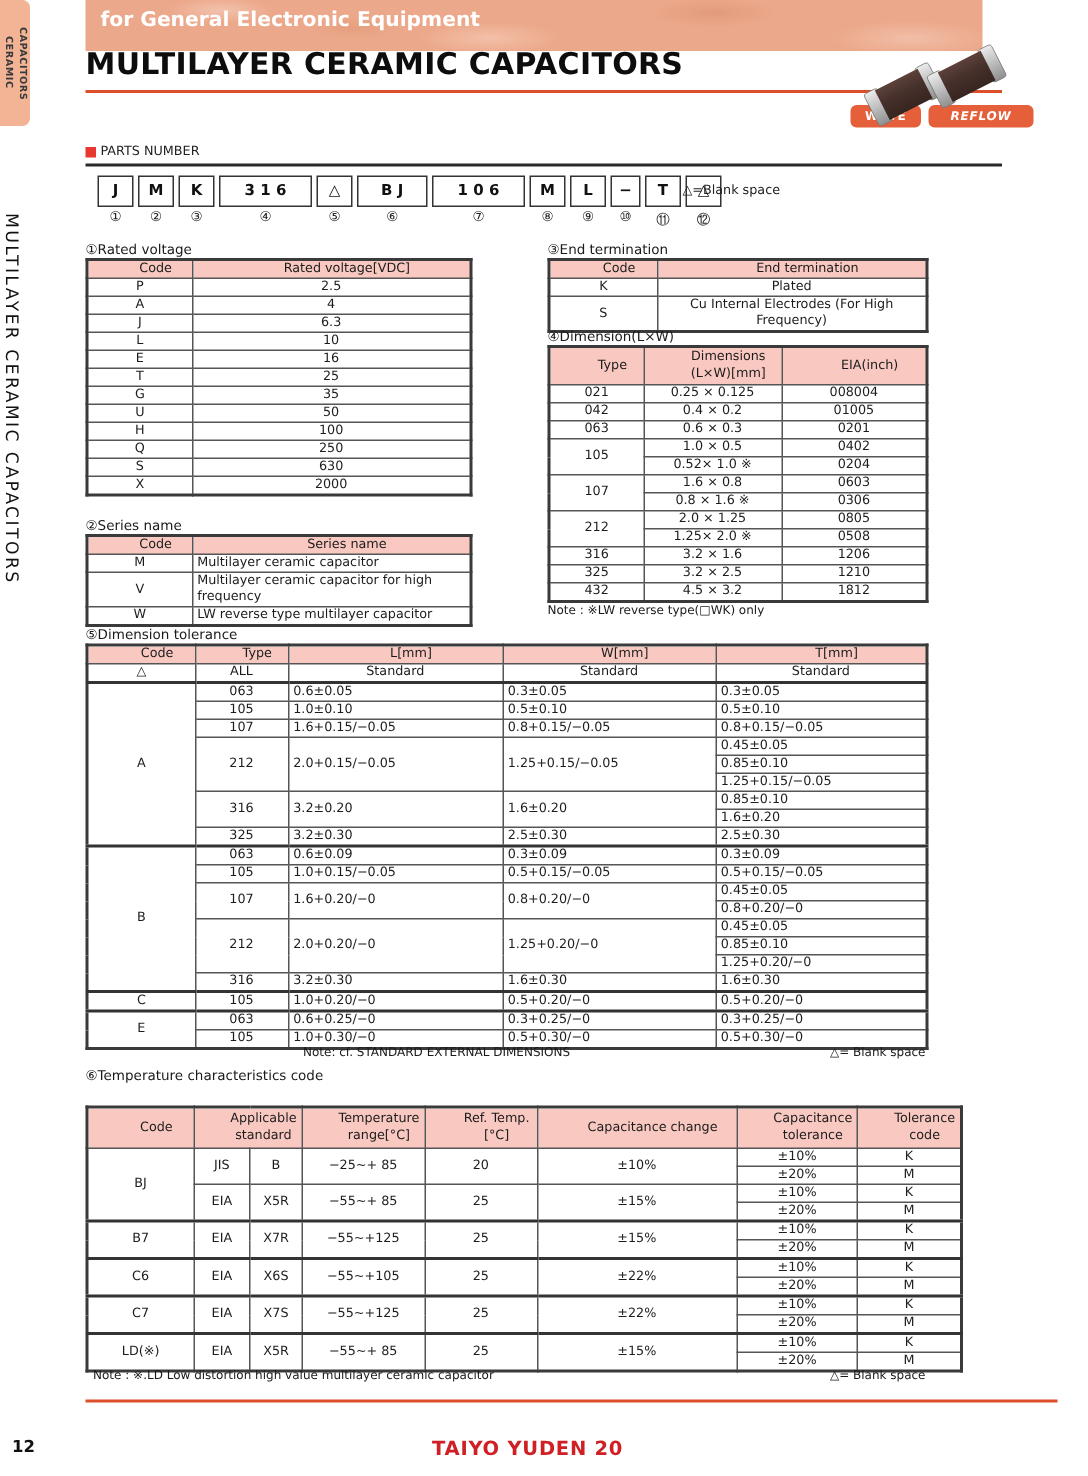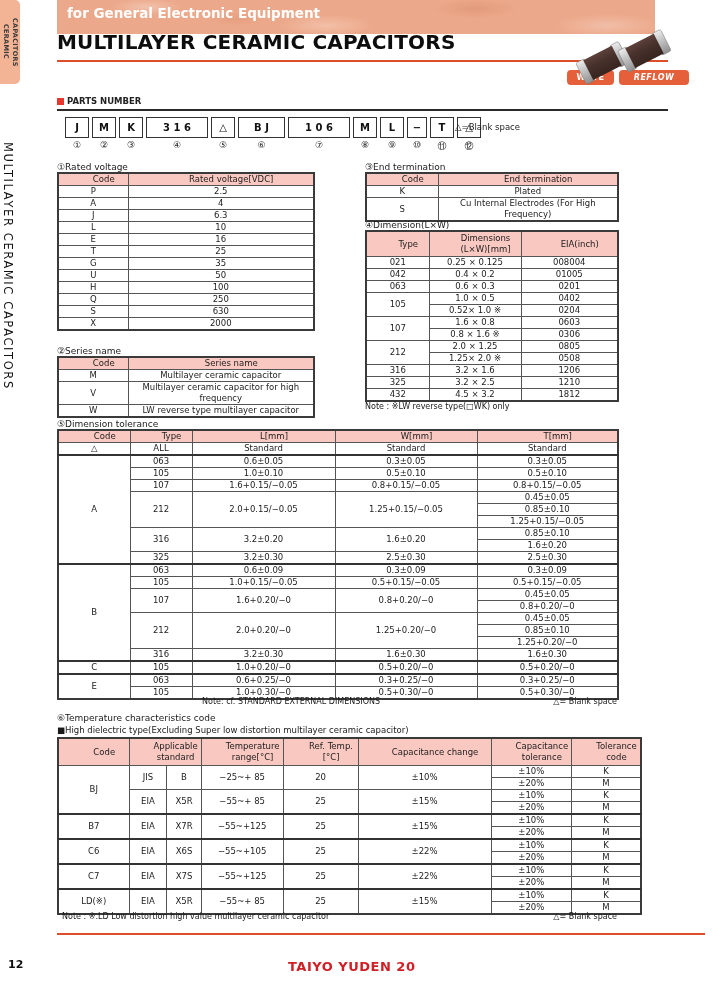--- a/index.html
+++ b/index.html
@@ -28,36 +28,36 @@
   .red-line{position:absolute;left:57px;top:60px;width:611px;height:2px;background:#dd4f2a;}
   .chips{position:absolute;left:576px;top:18px;width:96px;height:70px;z-index:5;}
   .badge{position:absolute;top:70px;height:15px;background:#e5603a;border-radius:4px;color:#fff;
          font-size:8px;font-weight:bold;text-align:center;line-height:15px;letter-spacing:.5px;}
   .badge-wave{left:567px;width:47px;}
   .badge-reflow{left:619px;width:70px;font-style:italic;}
 
   
   .parts-label-row{position:absolute;left:57px;top:96px;display:flex;align-items:center;gap:3px;}
   .red-sq{width:7px;height:7px;background:#e8372e;}
-  .parts-label{font-size:8.5px;font-weight:bold;color:#222;}
+  .parts-label{font-size:8.5px;font-weight:normal;color:#222;}
   .parts-underline{position:absolute;left:57px;top:109px;width:611px;height:2px;background:#2a2a2a;}
   .pboxes{position:absolute;left:65px;top:117px;display:flex;gap:3px;}
   .pbox-wrap{display:flex;flex-direction:column;align-items:center;}
   .pbox{height:19px;border:1.5px solid #333;background:#fff;font-size:10px;font-weight:bold;
         text-align:center;line-height:19px;color:#111;}
   .pnum{font-size:9px;margin-top:2px;color:#222;}
   .blank-note1{position:absolute;left:455px;top:122px;font-size:8.5px;color:#222;}
 
   
   .tbl{position:absolute;}
   table{border-collapse:collapse;table-layout:fixed;border:2px solid #3a3a3a;background:#fff;}
   th,td{border:1px solid #555;font-size:8.5px;text-align:center;padding:0 3px;height:10px;
         line-height:11px;overflow:hidden;white-space:pre-line;font-weight:normal;color:#1c1c1c;}
   th{background:#f9c8c1;padding-left:24px;}
-  td.al{text-align:center;}
+  td.al{text-align:left;}
   tr.grp td{border-top:2px solid #333;}
   #tbl-dimension thead th{height:24px;}
   #tbl-temp thead th{height:26px;}
   #tbl-temp td{height:11px;}
   .sec-label{position:absolute;font-size:9px;color:#1a1a1a;}
   .small-note{font-size:8px;color:#1a1a1a;}
   .note-abs{position:absolute;}
   .notes-row{position:absolute;display:flex;width:560px;}
 
   
@@ -506,21 +506,20 @@
           </tr>
         </tbody>
       </table>
     </div>
   <div class="notes-row" style="left:57px;top:697px">
     <span class="small-note" style="margin-left:145px">Note: cf. STANDARD EXTERNAL DIMENSIONS</span>
     <span class="small-note" style="margin-left:auto">△= Blank space</span>
   </div>
 
   <div class="sec-label" style="left:57px;top:713px">⑥Temperature characteristics code</div>
-  <div class="sec-label" style="left:57px;top:725px;font-size:8.5px">■High dielectric type(Excluding Super low distortion multilayer ceramic capacitor)</div>
   <div class="tbl" id="tbl-temp" style="left:57px;top:737px">
       <table>
         <colgroup>
           <col style="width: 71px;">
           <col style="width: 33px;">
           <col style="width: 30px;">
           <col style="width: 74px;">
           <col style="width: 75px;">
           <col style="width: 133px;">
           <col style="width: 80px;">

